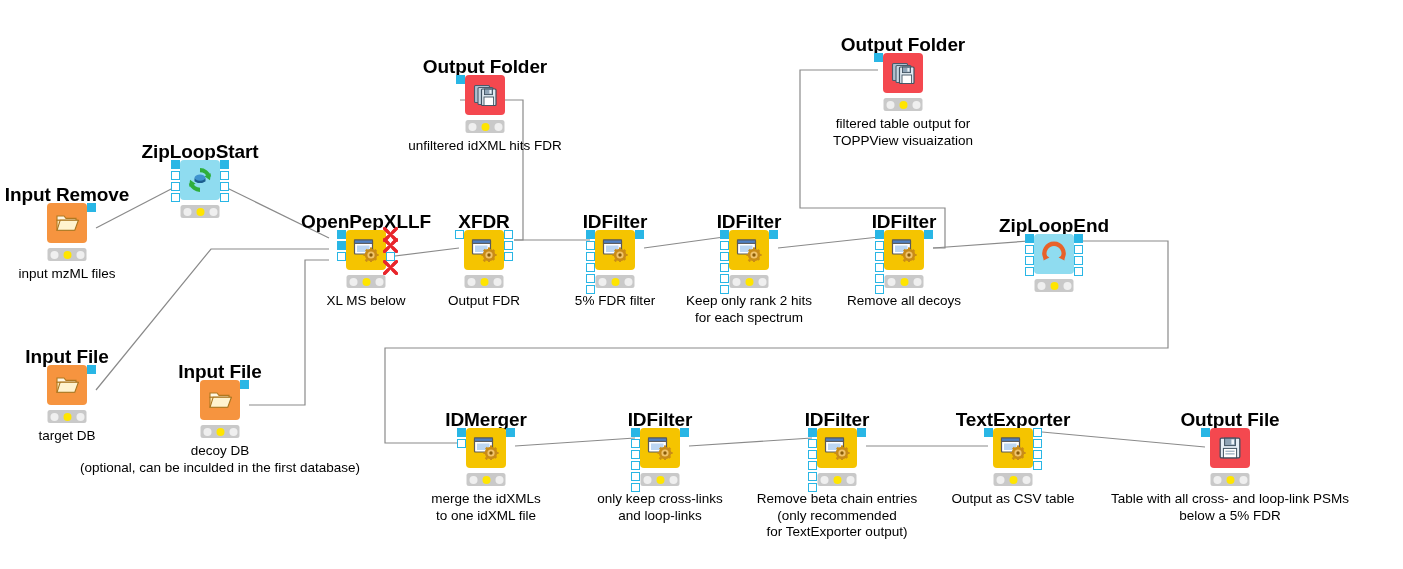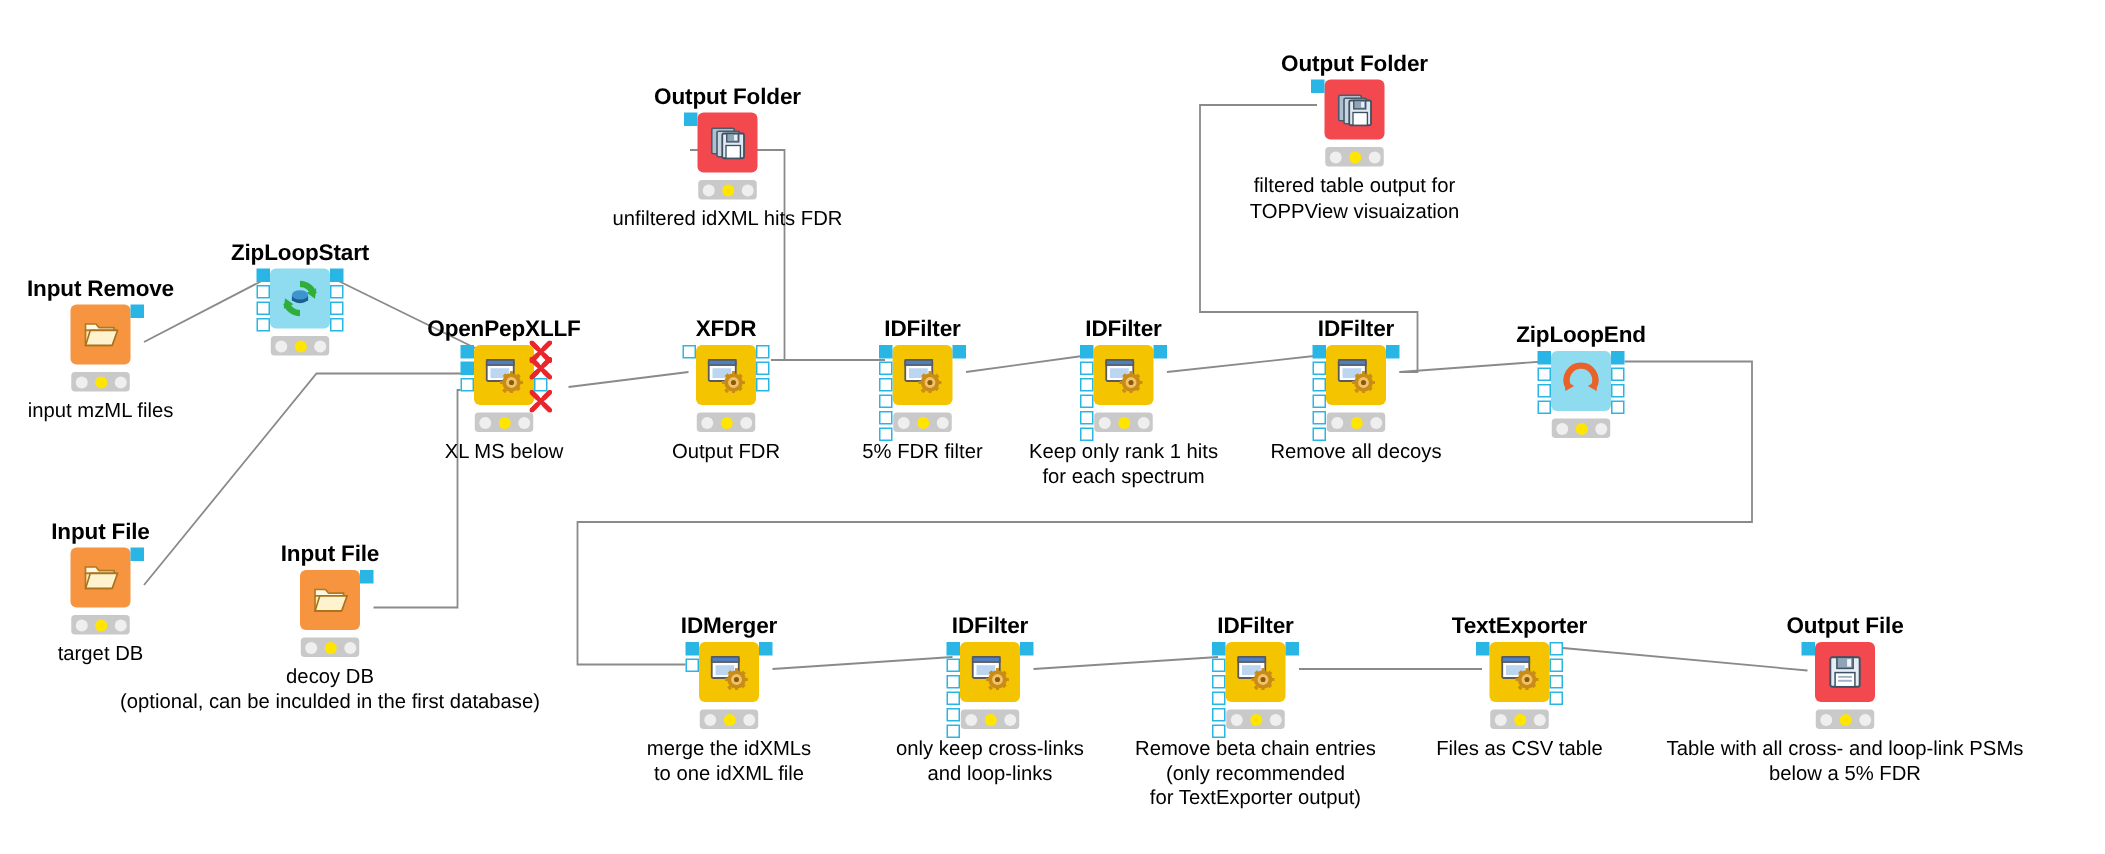--- a/index.html
+++ b/index.html
@@ -5,21 +5,21 @@
   html,body{margin:0;padding:0;background:#ffffff;}
   body{font-family:"Liberation Sans",sans-serif;}
   #canvas{position:relative;width:1403px;height:569px;background:#fff;overflow:hidden;}
 
   svg#wires{position:absolute;left:0;top:0;width:1403px;height:569px;pointer-events:none;}
   svg#wires path{fill:none;stroke:#8a8a8a;stroke-width:1.2;}
 
   .node{position:absolute;}
   .node-title{
     position:absolute;left:50%;transform:translateX(-50%);
-    white-space:nowrap;font-weight:bold;font-size:15px;color:#000;
+    white-space:nowrap;font-weight:bold;font-size:19px;color:#000;
     top:-19px;letter-spacing:-0.1px;
   }
   .node-body{position:relative;width:40px;height:40px;border-radius:4px;}
   .node-body.yellow{background:#f5c400;}
   .node-body.orange{background:#f6943f;}
   .node-body.cyan{background:#8fdcf0;}
   .node-body.red{background:#f4484f;}
 
   .glyph{position:absolute;left:0;top:0;width:40px;height:40px;display:flex;align-items:center;justify-content:center;}
 
@@ -81,21 +81,21 @@
 
        <div class="port filled" style="left:40px;top:0px;"></div>
      </div>
      <div class="status">
           <span class="lamp "></span>
           <span class="lamp on"></span>
           <span class="lamp "></span>
         </div>
      <div class="caption">input mzML files</div>
       </div>
-      <div class="node" style="left: 180px; top: 179px; text-decoration: underline;">
+      <div class="node" style="left: 180px; top: 160px; text-decoration: underline;">
         <div class="node-title" style="top:-19px;">ZipLoopStart</div>
      <div class="node-body cyan">
        <div class="glyph">
             <svg width="26" height="26" viewBox="0 0 26 26">
       <path d="M13 3.2 A9.8 9.8 0 0 1 22.2 10" fill="none" stroke="#2fae3c" stroke-width="4.2" stroke-linecap="butt"></path>
       <path d="M13 22.8 A9.8 9.8 0 0 1 3.8 16" fill="none" stroke="#2fae3c" stroke-width="4.2" stroke-linecap="butt"></path>
       <path d="M23.8 6.2 L23.0 13.2 L17.4 9.2 Z" fill="#2fae3c"></path>
       <path d="M2.2 19.8 L3.0 12.8 L8.6 16.8 Z" fill="#2fae3c"></path>
       <ellipse cx="13" cy="13" rx="5.4" ry="3.1" fill="#1d5f8f"></ellipse>
       <rect x="7.6" y="11" width="10.8" height="3.6" fill="#1d5f8f"></rect>
@@ -111,21 +111,21 @@
           <div class="port empty" style="left:40px;top:22px;"></div>
           <div class="port empty" style="left:40px;top:33px;"></div>
      </div>
      <div class="status">
           <span class="lamp "></span>
           <span class="lamp on"></span>
           <span class="lamp "></span>
         </div>
      <div class="caption"></div>
       </div>
-      <div class="node" style="left: 316px; top: 230px;">
+      <div class="node" style="left: 346px; top: 230px;">
         <div class="node-title" style="top:-19px;">OpenPepXLLF</div>
      <div class="node-body yellow">
        <div class="glyph">
             <svg width="26" height="24" viewBox="0 0 26 24">
       <rect x="1.5" y="2" width="18" height="14" rx="1" fill="#ffffff" stroke="#5a5a5a" stroke-width="1.2"></rect>
       <rect x="1.5" y="2" width="18" height="3.4" fill="#4d7fc4" stroke="#5a5a5a" stroke-width="1.1"></rect>
       <rect x="4" y="7.5" width="12.5" height="6.5" fill="#bcd6f2"></rect>
       <circle cx="18" cy="17" r="6.2" fill="#c98c17"></circle>
       <circle cx="18" cy="17" r="3.6" fill="#f0c36b"></circle>
       <circle cx="18" cy="17" r="1.7" fill="#8a5c08"></circle>
@@ -273,21 +273,21 @@
           <div class="port empty" style="left:-9px;top:33px;"></div>
           <div class="port empty" style="left:-9px;top:44px;"></div>
           <div class="port empty" style="left:-9px;top:55px;"></div>
        <div class="port filled" style="left:40px;top:0px;"></div>
      </div>
      <div class="status">
           <span class="lamp "></span>
           <span class="lamp on"></span>
           <span class="lamp "></span>
         </div>
-     <div class="caption">Keep only rank 1 hits
+     <div class="caption">Keep only rank 2 hits
 for each spectrum</div>
       </div>
       <div class="node" style="left: 884px; top: 230px;">
         <div class="node-title" style="top:-19px;">IDFilter</div>
      <div class="node-body yellow">
        <div class="glyph">
             <svg width="26" height="24" viewBox="0 0 26 24">
       <rect x="1.5" y="2" width="18" height="14" rx="1" fill="#ffffff" stroke="#5a5a5a" stroke-width="1.2"></rect>
       <rect x="1.5" y="2" width="18" height="3.4" fill="#4d7fc4" stroke="#5a5a5a" stroke-width="1.1"></rect>
       <rect x="4" y="7.5" width="12.5" height="6.5" fill="#bcd6f2"></rect>
@@ -576,21 +576,21 @@
        <div class="port empty" style="left:40px;top:0px;"></div>
           <div class="port empty" style="left:40px;top:11px;"></div>
           <div class="port empty" style="left:40px;top:22px;"></div>
           <div class="port empty" style="left:40px;top:33px;"></div>
      </div>
      <div class="status">
           <span class="lamp "></span>
           <span class="lamp on"></span>
           <span class="lamp "></span>
         </div>
-     <div class="caption">Files as CSV table</div>
+     <div class="caption">Output as CSV table</div>
       </div>
       <div class="node" style="left: 1210px; top: 428px;">
         <div class="node-title" style="top:-19px;">Output File</div>
      <div class="node-body red">
        <div class="glyph">
             <svg width="24" height="24" viewBox="0 0 24 24">
       <rect x="2.2" y="2.2" width="19.6" height="19.6" rx="1.2" fill="#e6eef5" stroke="#3f5160" stroke-width="1.3"></rect>
       <rect x="6.6" y="2.2" width="10.8" height="7.4" fill="#8fa4b6" stroke="#3f5160" stroke-width="1"></rect>
       <rect x="13.4" y="3.4" width="2.6" height="5" fill="#eef4f9"></rect>
       <rect x="5.4" y="12.4" width="13.2" height="9.4" fill="#ffffff" stroke="#3f5160" stroke-width="1"></rect>

